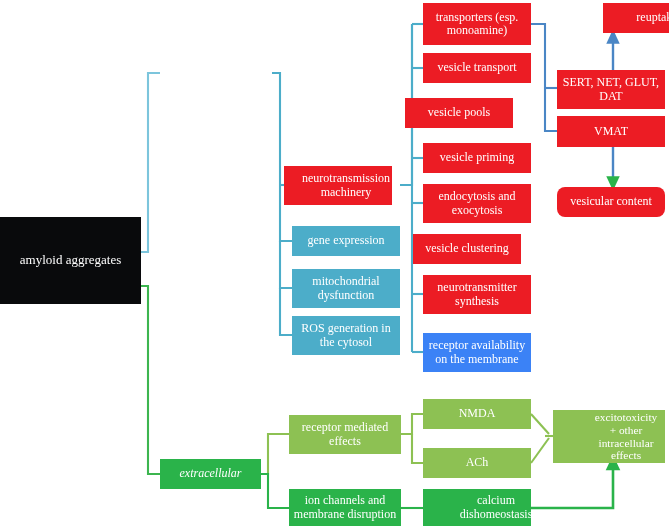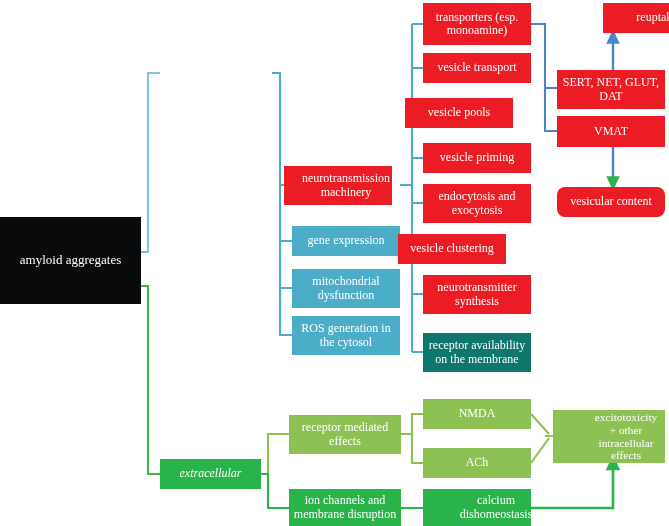--- a/index.html
+++ b/index.html
@@ -11,21 +11,21 @@
   #canvas{position:absolute;left:0;top:0;width:669px;height:526px;}
   svg.edges{position:absolute;left:0;top:0;width:669px;height:526px;pointer-events:none;}
   .node{
     position:absolute;box-sizing:border-box;
     display:flex;align-items:center;justify-content:center;text-align:center;
     color:#ffffff;line-height:1.12;padding:2px 4px;
   }
   .n-root      {background:#090a0c;}
   .n-blue      {background:#4cadc9;}
   .n-red       {background:#ec1c24;}
-  .n-steel     {background:#0f766e;}
+  .n-steel     {background:#3b82f6;}
   .n-green     {background:#2ab34a;}
   .n-ltgreen   {background:#8dc153;}
   .fs13{font-size:13px;}
   .fs12{font-size:12px;}
   .fs11{font-size:11.4px;padding-left:38px;}
 </style>
 </head>
 <body>
 
 <div id="canvas">
@@ -140,21 +140,21 @@
   </div>
   <div class="node n-red fs12" style="left:405px;top:98px;width:108px;height:30px;">
     <span>vesicle pools</span>
   </div>
   <div class="node n-red fs12" style="left:423px;top:143px;width:108px;height:30px;">
     <span>vesicle priming</span>
   </div>
   <div class="node n-red fs12" style="left:423px;top:184px;width:108px;height:39px;">
     <span>endocytosis and exocytosis</span>
   </div>
-  <div class="node n-red fs12" style="left:398px;top:234px;width:108px;height:30px;">
+  <div class="node n-red fs12" style="left:413px;top:234px;width:108px;height:30px;">
     <span>vesicle clustering</span>
   </div>
   <div class="node n-red fs12" style="left:423px;top:275px;width:108px;height:39px;">
     <span>neurotransmitter synthesis</span>
   </div>
   <div class="node n-steel fs12" style="left:423px;top:333px;width:108px;height:39px;">
     <span>receptor availability on the membrane</span>
   </div>
 
   <div class="node n-red fs12" style="left:557px;top:3px;width:108px;height:30px;margin-left:46px;">

